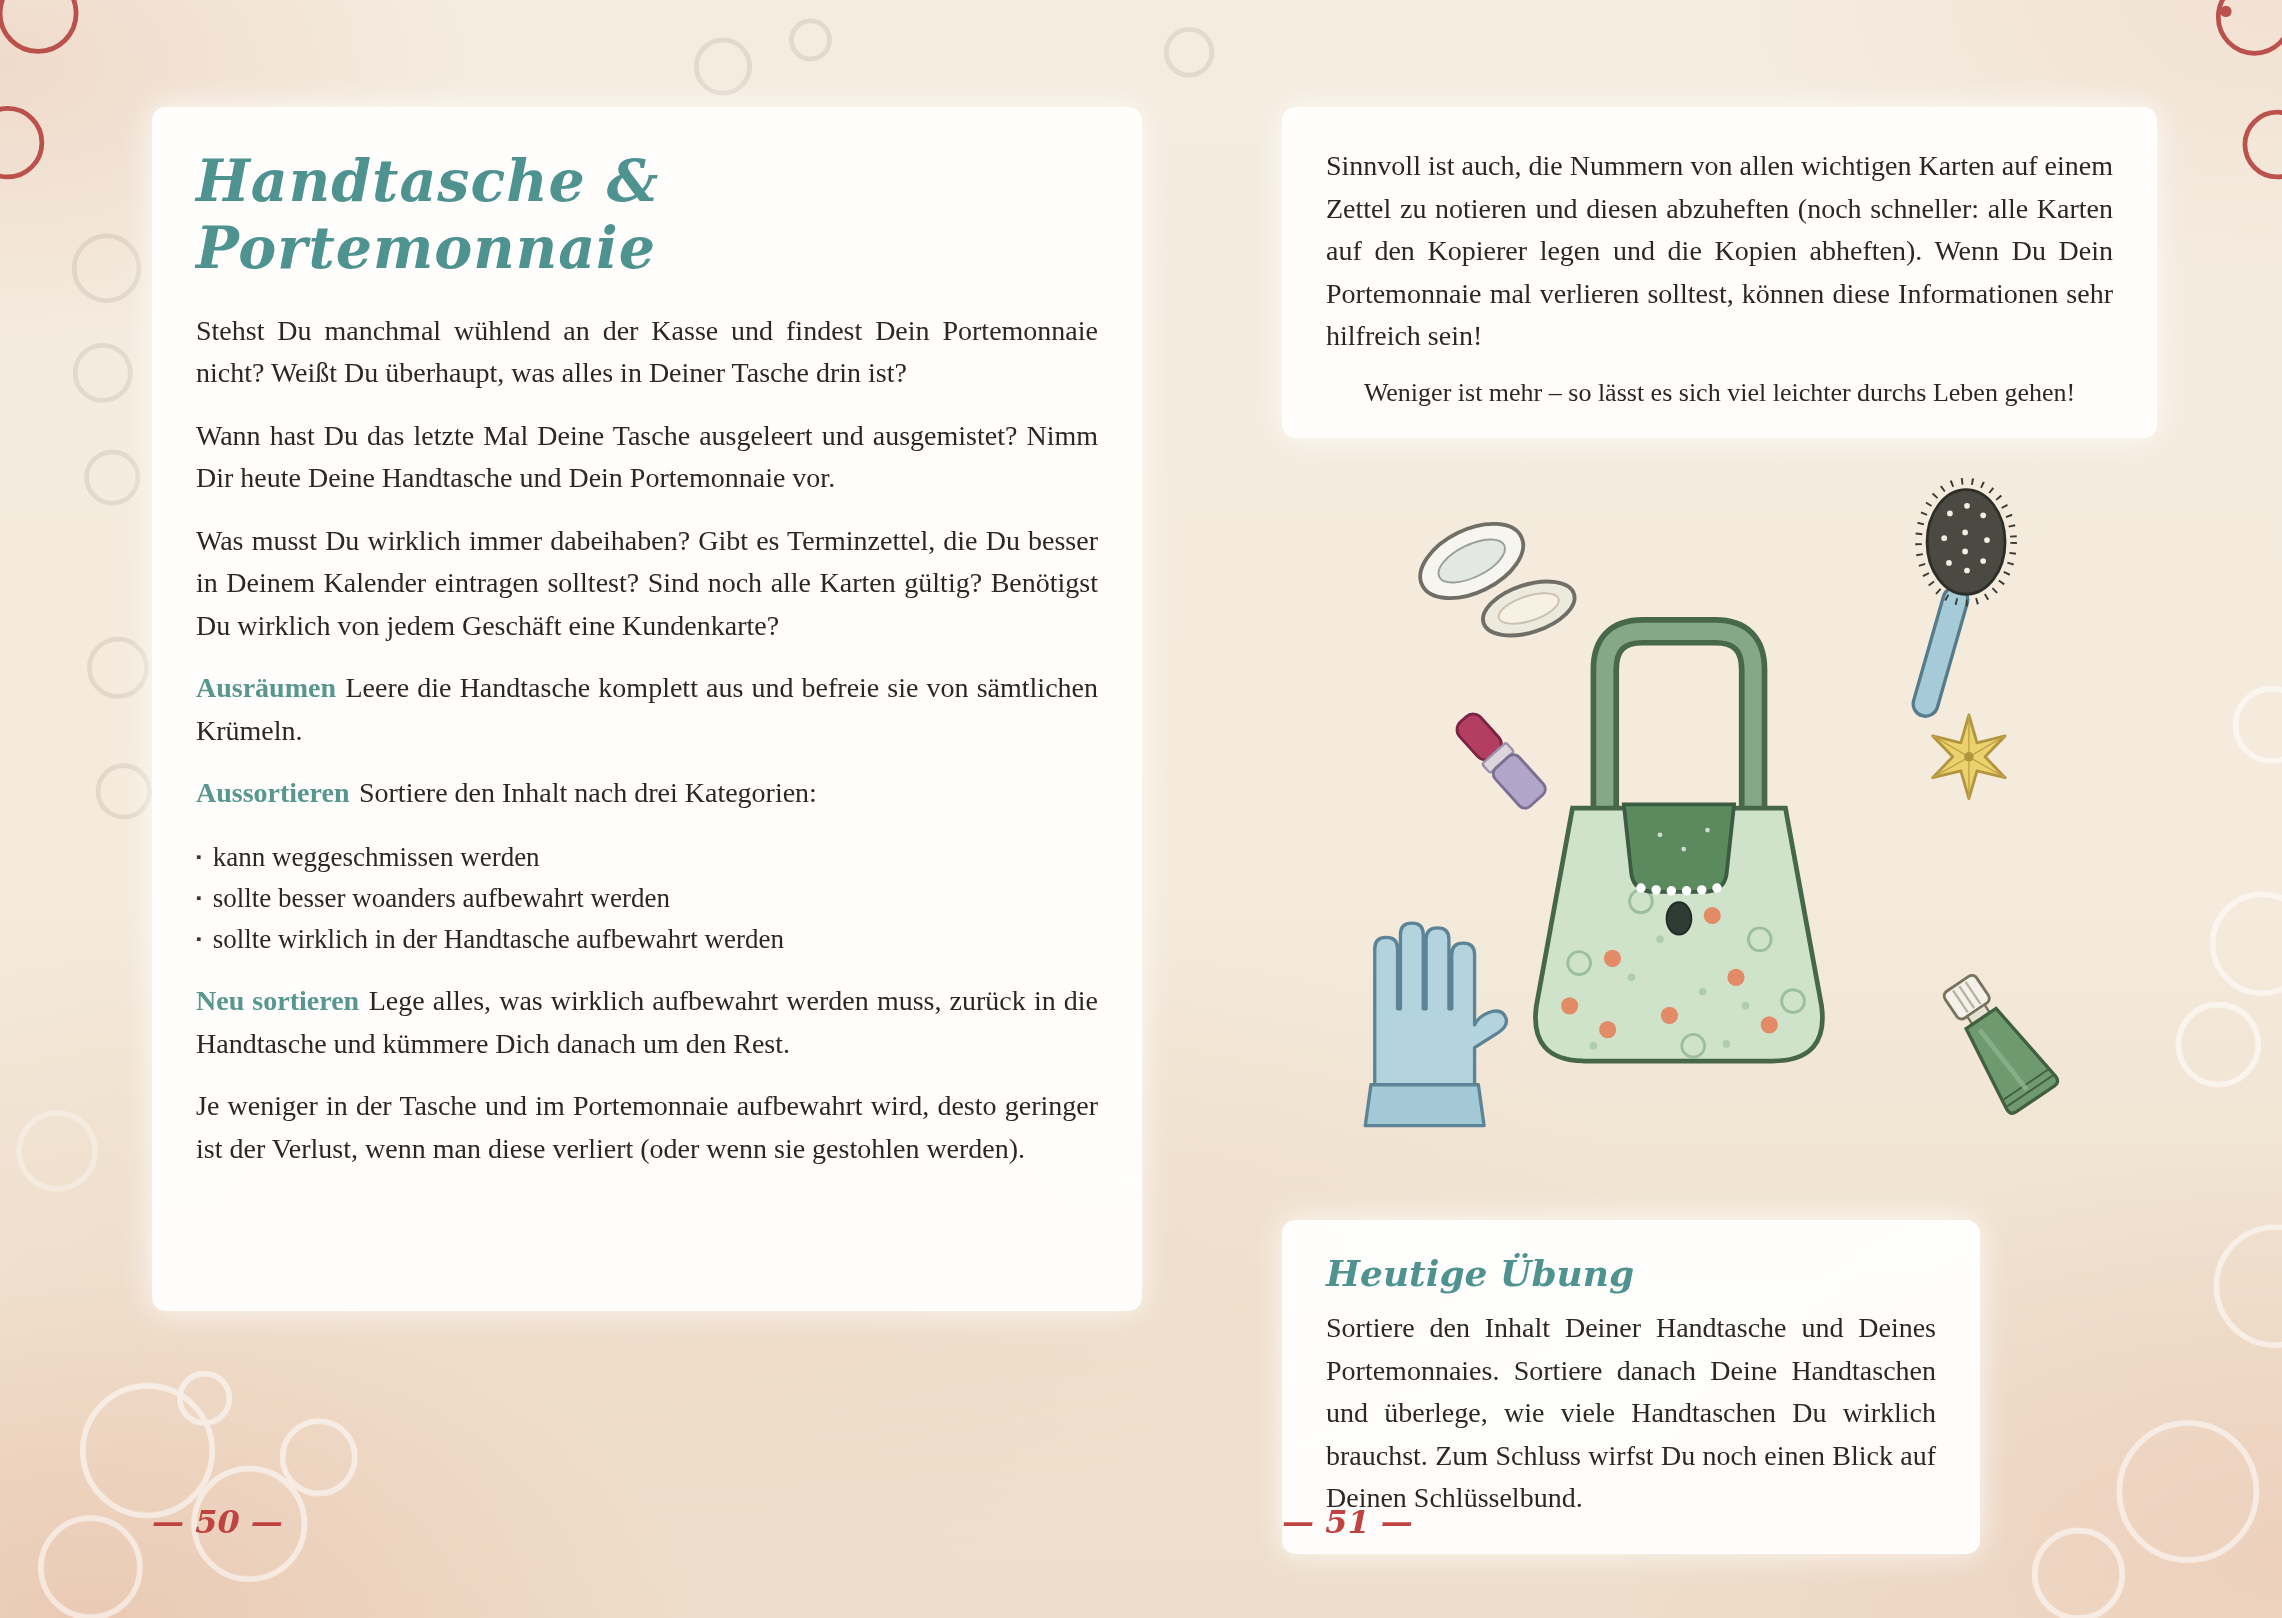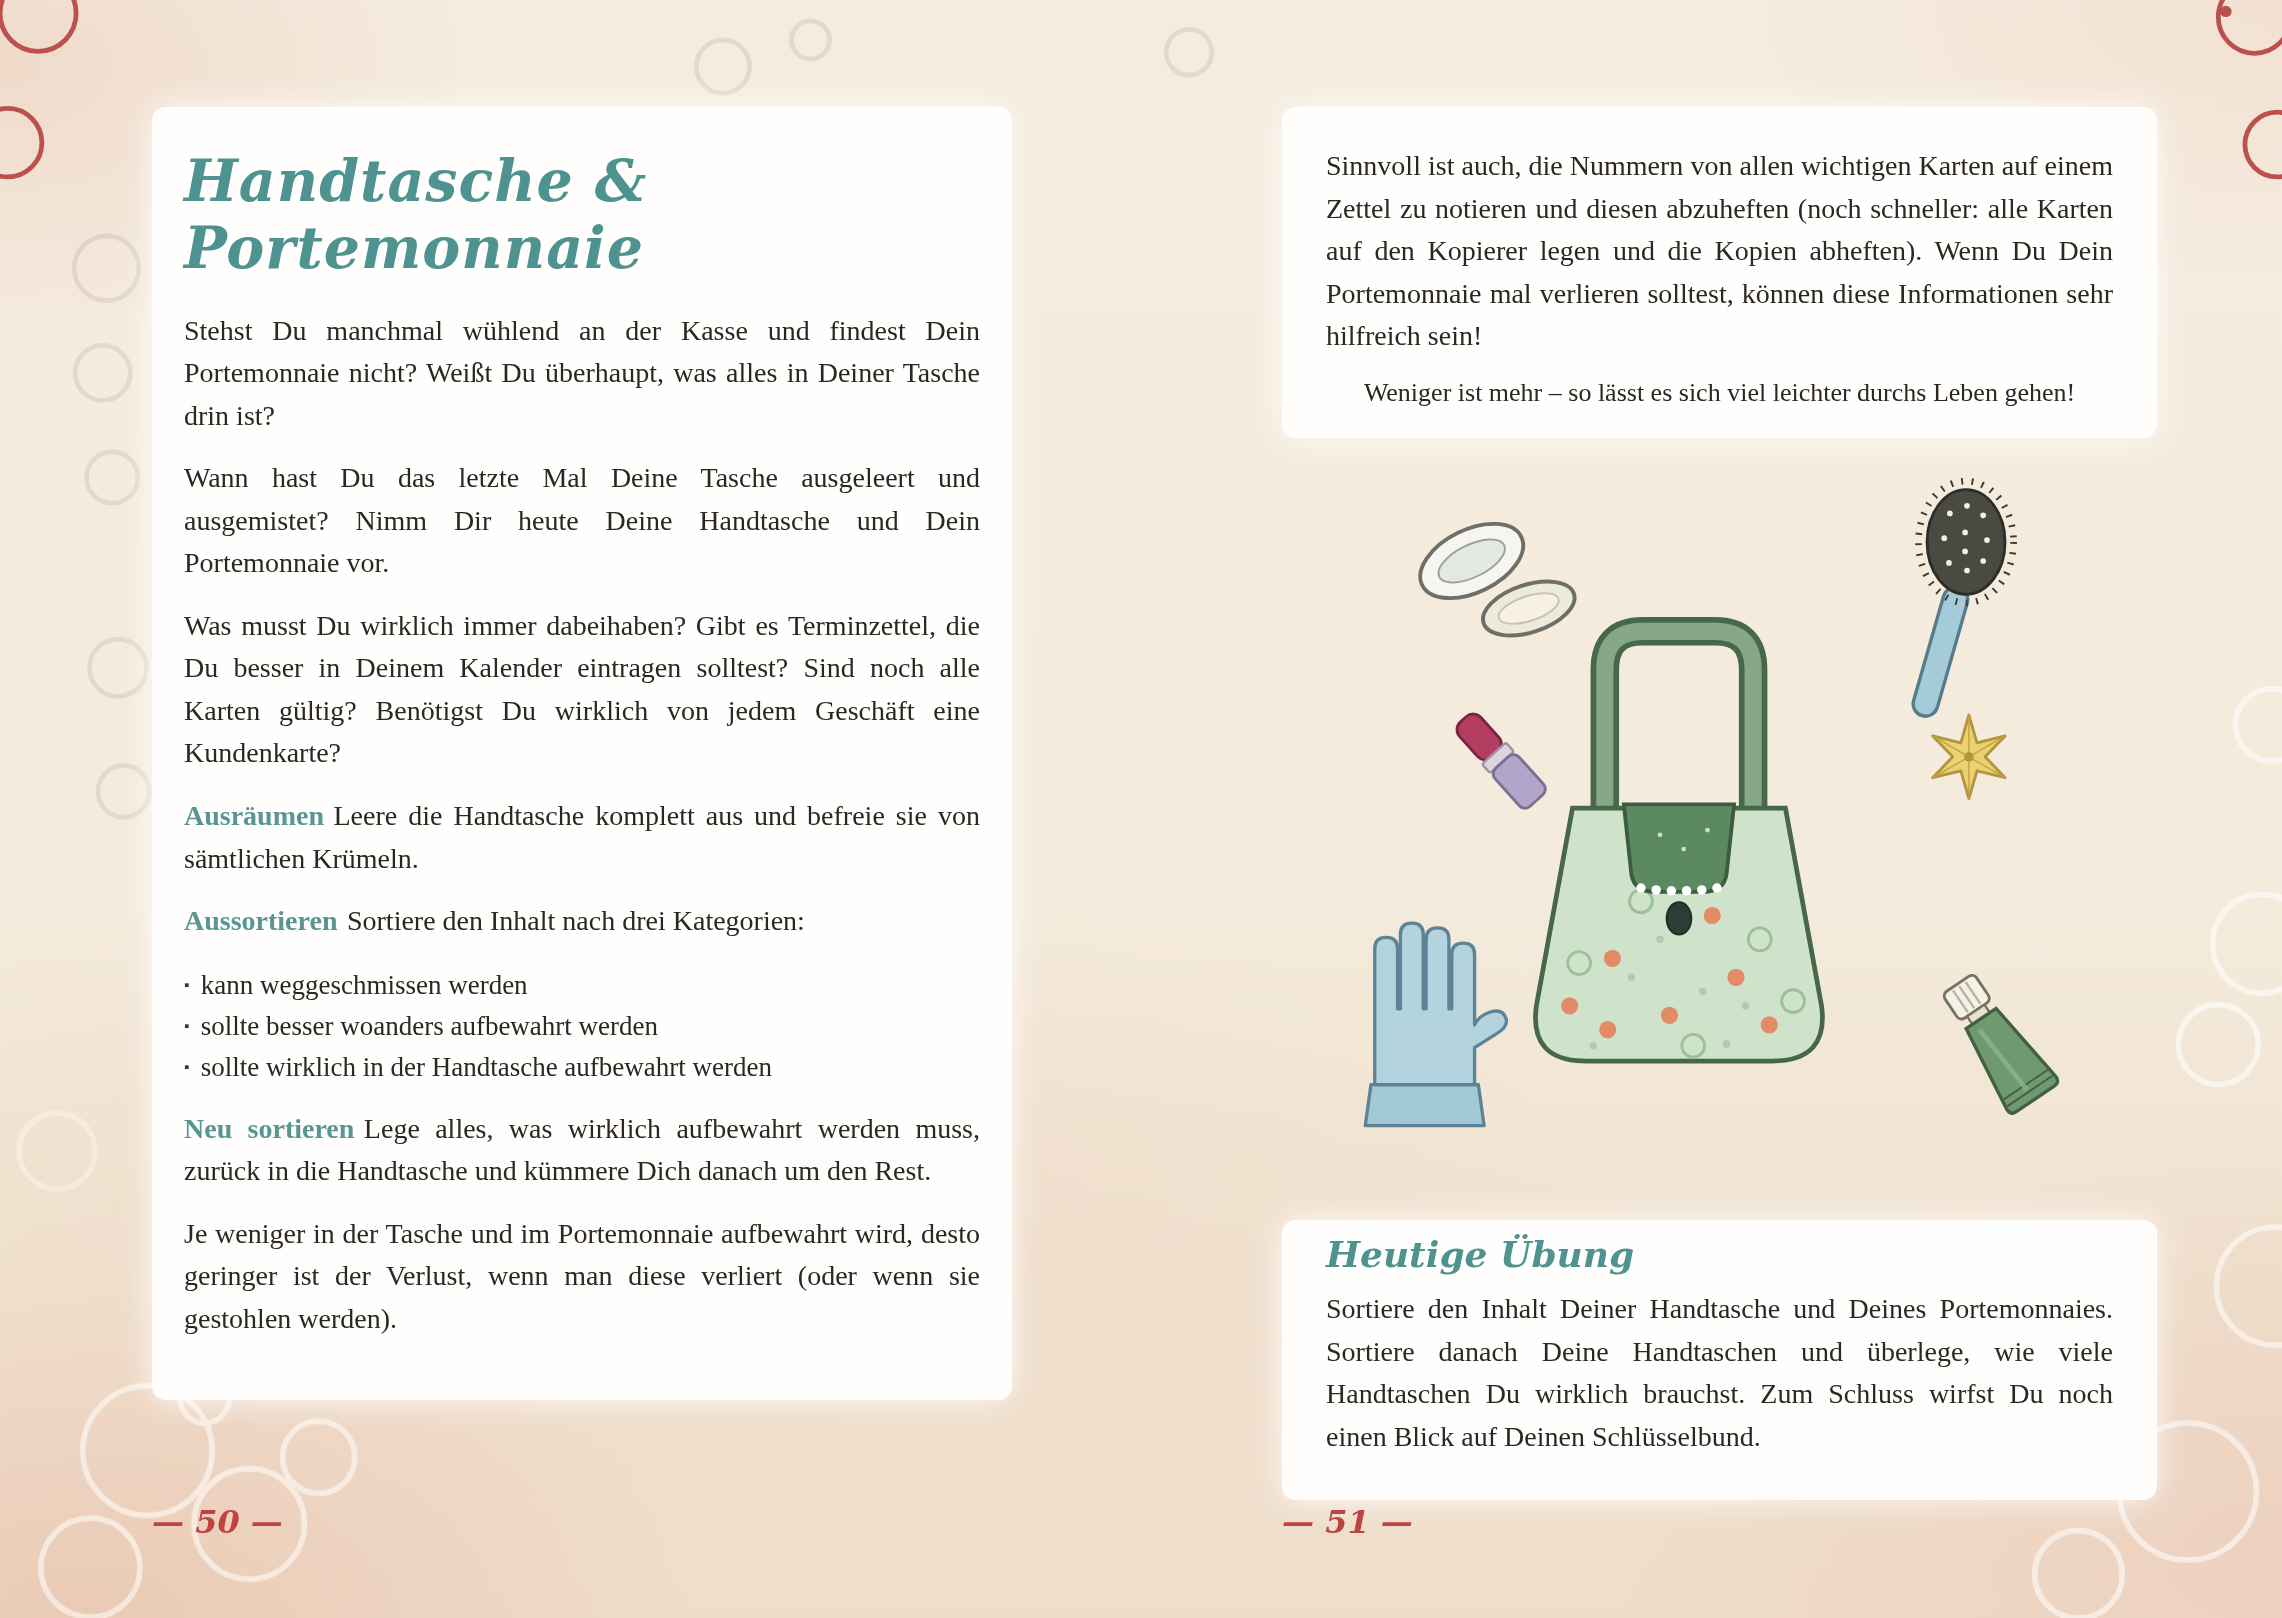--- a/index.html
+++ b/index.html
@@ -19,21 +19,21 @@
 
   .bg-svg { position: absolute; inset: 0; }
 
   .panel {
     position: absolute;
     background: rgba(255,255,255,0.94);
     border-radius: 13.3px;
     box-shadow: 0 0 32px rgba(255,255,255,0.85);
   }
 
-  .left-panel { left: 152px; top: 107px; width: 860px; min-height: 1204px; padding: 40px 32px; }
+  .left-panel { left: 152px; top: 107px; width: 990px; min-height: 1204px; padding: 40px 44px; }
 
   .title {
     font-family: "DejaVu Serif", serif;
     font-style: italic; font-weight: 700;
     font-size: 57px; letter-spacing: 1px;
     color: #4e938f;
     margin-bottom: 28.5px;
   }
 
   .body {
@@ -58,21 +58,21 @@
   .pagenum-right { left: 1282px; width: 875px; }
 
   .right-intro { left: 1282px; top: 107px; width: 875px; min-height: 314px; padding: 38px 44px 30px; }
   .quote {
     font-size: 26px; text-align: center;
     margin-top: 9.5px; margin-bottom: 0;
   }
 
   .illustration { position: absolute; left: 1327px; top: 445px; width: 818px; height: 751px; }
 
-  .exercise { left: 1282px; top: 1220px; width: 875px; min-height: 280px; padding: 13px 44px 34px; }
+  .exercise { left: 1282px; top: 1220px; width: 698px; min-height: 280px; padding: 32px 44px 34px; }
   .ex-heading {
     font-family: "DejaVu Serif", serif;
     font-style: italic; font-weight: 700;
     font-size: 36px; color: #4e938f;
     margin-bottom: 13.3px;
   }
   .exercise .body { margin-bottom: 0; }
 </style>
 </head>
 <body>

